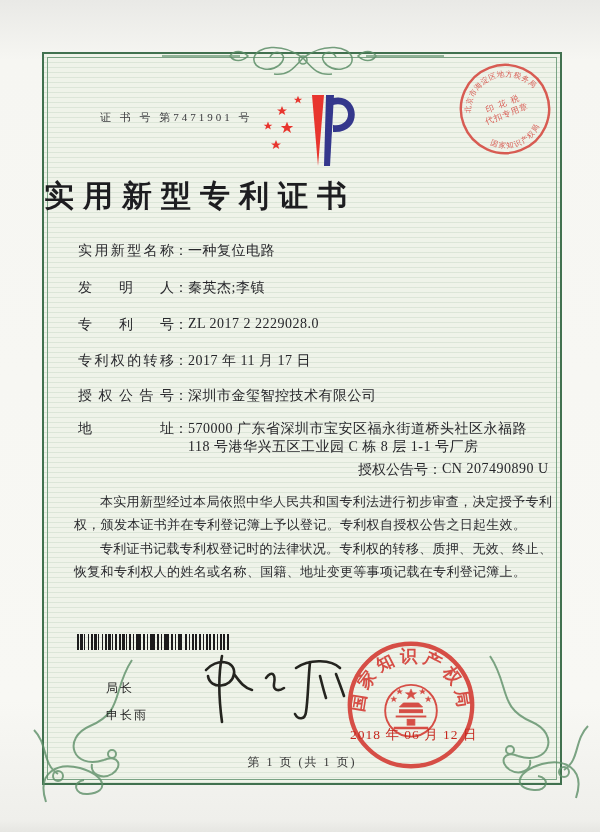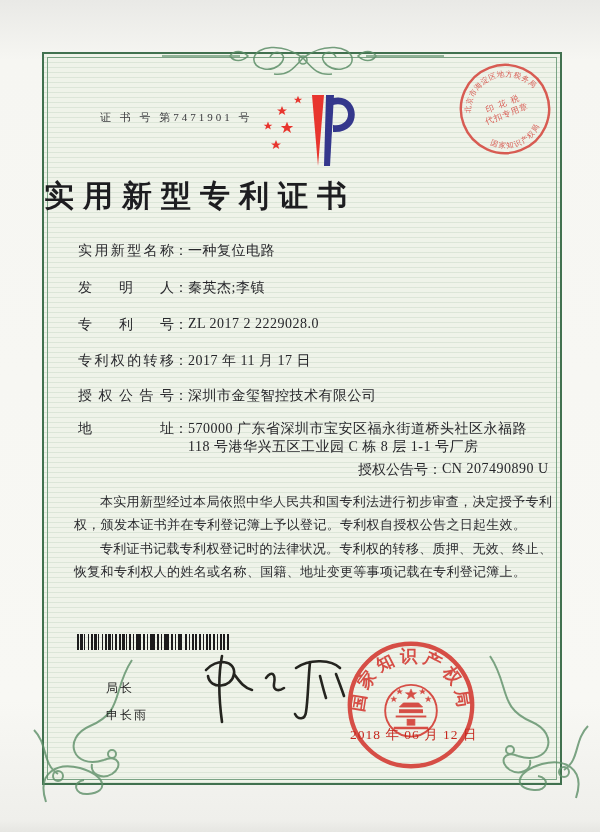--- a/index.html
+++ b/index.html
@@ -190,20 +190,21 @@
       <use href="#star" transform="translate(88,64) scale(0.32)"></use>
       <path d="M58,72 L82,72 L78,68 L62,68 Z"></path>
       <rect x="58" y="75" width="24" height="3"></rect>
       <path d="M54,82 h32" fill="none" stroke-width="2"></path>
       <rect x="66" y="85" width="8" height="6"></rect>
       <path d="M52,94 h36" fill="none" stroke-width="2.5"></path>
     </g>
   </svg>
   <div class="abs seal-date">2018 年 06 月 12 日</div>
 
+  <div class="abs footer">第 1 页 (共 1 页)</div>
 
   <svg class="abs stamp" viewBox="0 0 100 100">
     <defs>
       <path id="stampTop" d="M 15,66 A 37 37 0 1 1 85,66"></path>
       <path id="stampBottom" d="M 19,73 A 37 37 0 0 0 81,73"></path>
     </defs>
     <circle cx="50" cy="50" r="45" fill="none" stroke="#d5423a" stroke-width="2.5"></circle>
     <g fill="#d5423a" font-family="'Liberation Serif',serif">
       <text font-size="7.6" letter-spacing="0.6">
         <textPath href="#stampTop" startOffset="50%" text-anchor="middle">北京市海淀区地方税务局</textPath>

